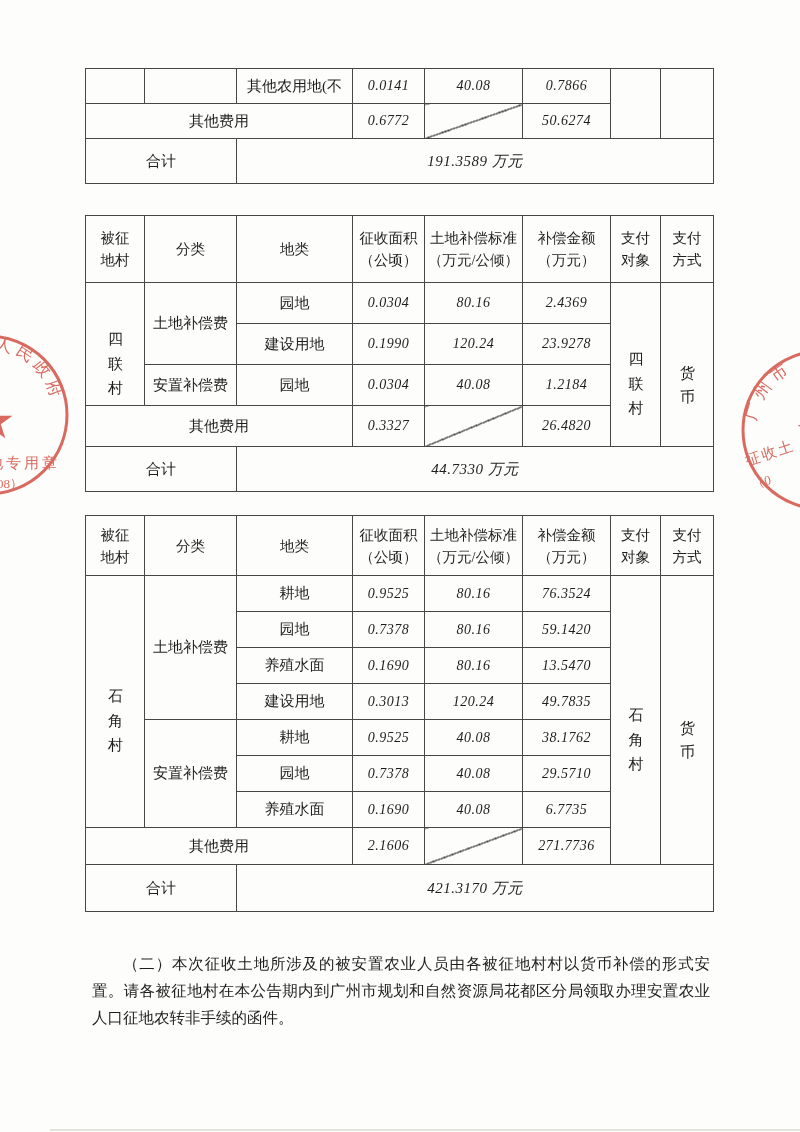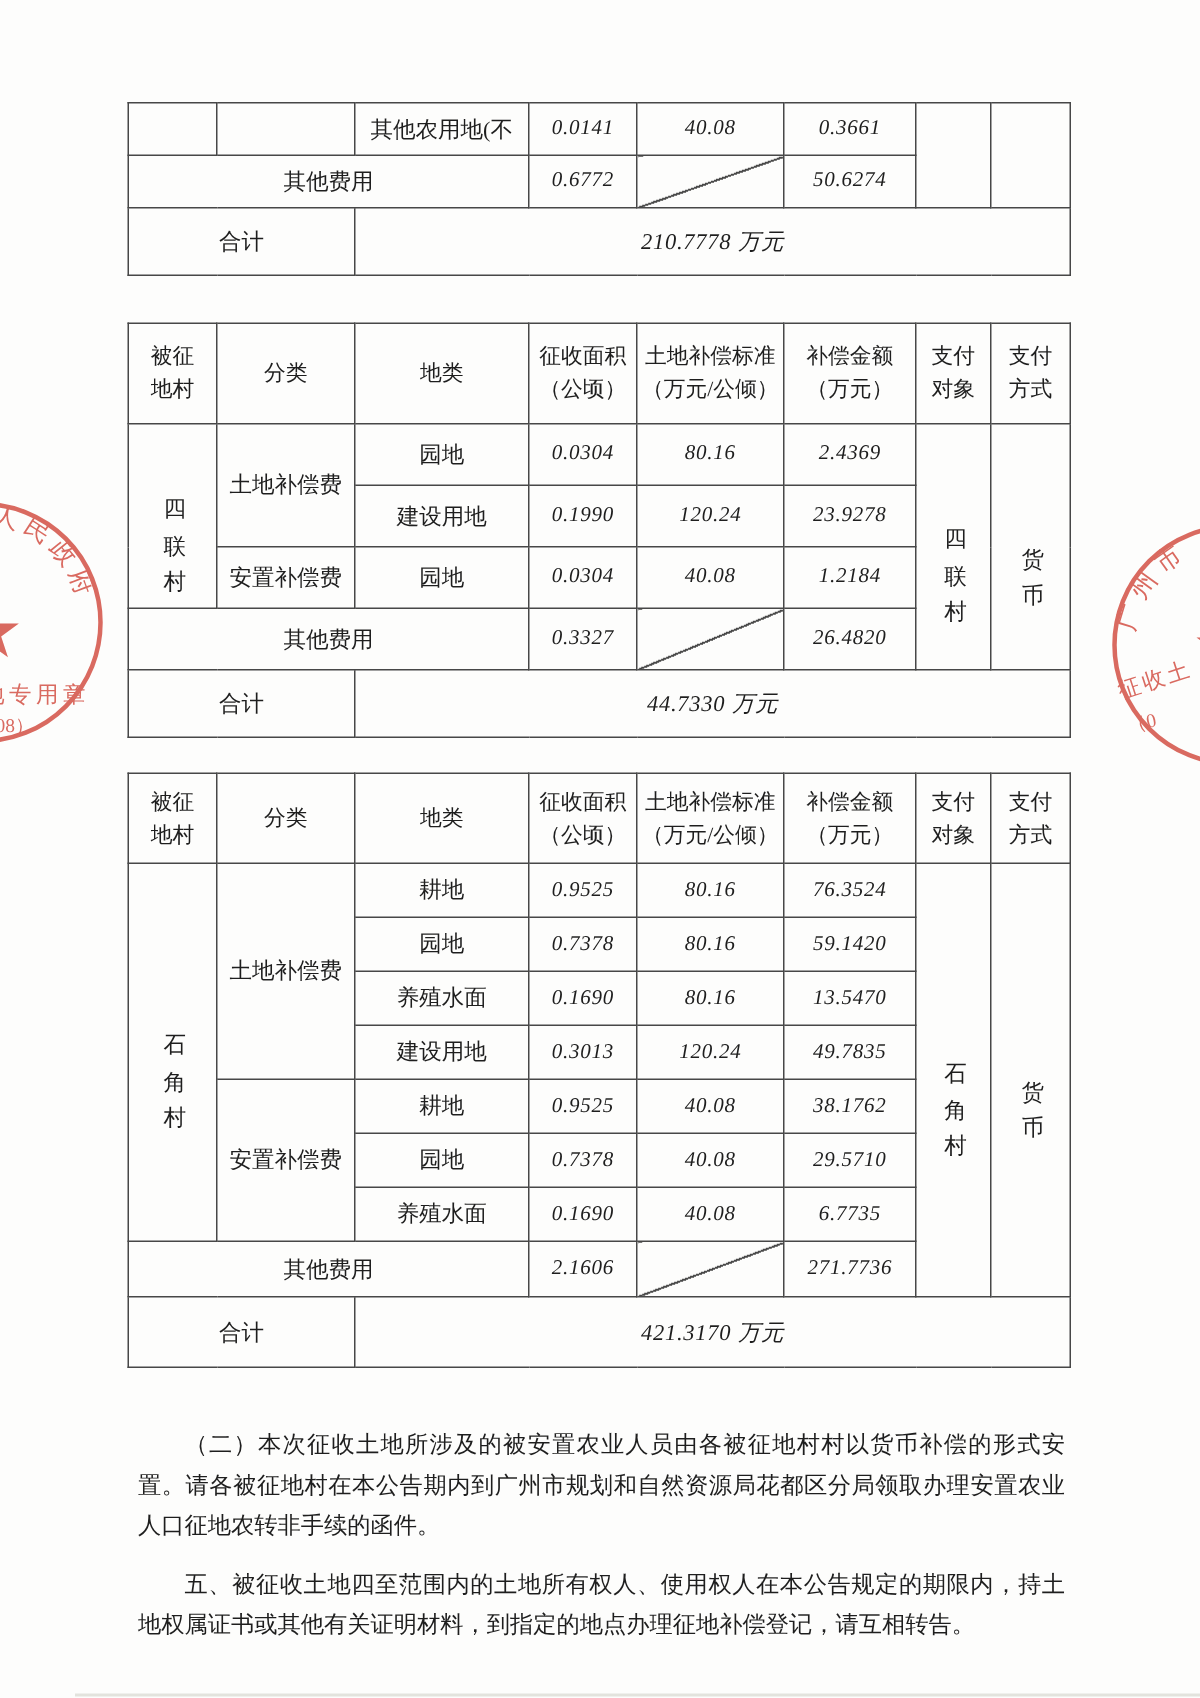--- a/index.html
+++ b/index.html
@@ -42,33 +42,33 @@
       <col style="width:50px">
       <col style="width:53px">
     </colgroup>
   <tbody>
       <tr style="height:35px">
     <td></td>
     <td></td>
     <td class="cn">其他农用地(不</td>
     <td class="num">0.0141</td>
     <td class="num">40.08</td>
-    <td class="num">0.3661</td>
+    <td class="num">0.7866</td>
     <td rowspan="2"></td>
     <td rowspan="2"></td>
   </tr>
   <tr style="height:35px">
     <td colspan="3" class="cn">其他费用</td>
     <td class="num">0.6772</td>
     <td class="diag"></td>
     <td class="num">50.6274</td>
   </tr>
   <tr style="height:45px">
     <td colspan="2" class="cn">合计</td>
-    <td colspan="6" class="num cn">210.7778 万元</td>
+    <td colspan="6" class="num cn">191.3589 万元</td>
   </tr>
 </tbody>
   </table>
 
 <table class="t2">
   <colgroup>
       <col style="width:59px">
       <col style="width:92px">
       <col style="width:116px">
       <col style="width:72px">
@@ -257,21 +257,20 @@
   </tr>
   <tr style="height:47px">
     <td colspan="2" class="cn">合计</td>
     <td colspan="6" class="num cn">421.3170 万元</td>
   </tr>
 </tbody>
   </table>
 
 <div class="paras">
   <p>（二）本次征收土地所涉及的被安置农业人员由各被征地村村以货币补偿的形式安置。请各被征地村在本公告期内到广州市规划和自然资源局花都区分局领取办理安置农业人口征地农转非手续的函件。</p>
-  <p>五、被征收土地四至范围内的土地所有权人、使用权人在本公告规定的期限内，持土地权属证书或其他有关证明材料，到指定的地点办理征地补偿登记，请互相转告。</p>
 </div>
 
 <div class="stamp" style="left:0;top:328px;width:112px;height:185px;">
   <svg width="112" height="185" viewBox="0 0 112 185" style="opacity:.88">
     <defs>
         <path id="larc" d="M -12 21 A 66 66 0 0 1 54 87"></path>
       </defs>
     <circle cx="-12" cy="87" r="79" stroke-width="3"></circle>
     <text font-size="17" letter-spacing="4">
       <textPath href="#larc" startOffset="6%">人民政府</textPath>

